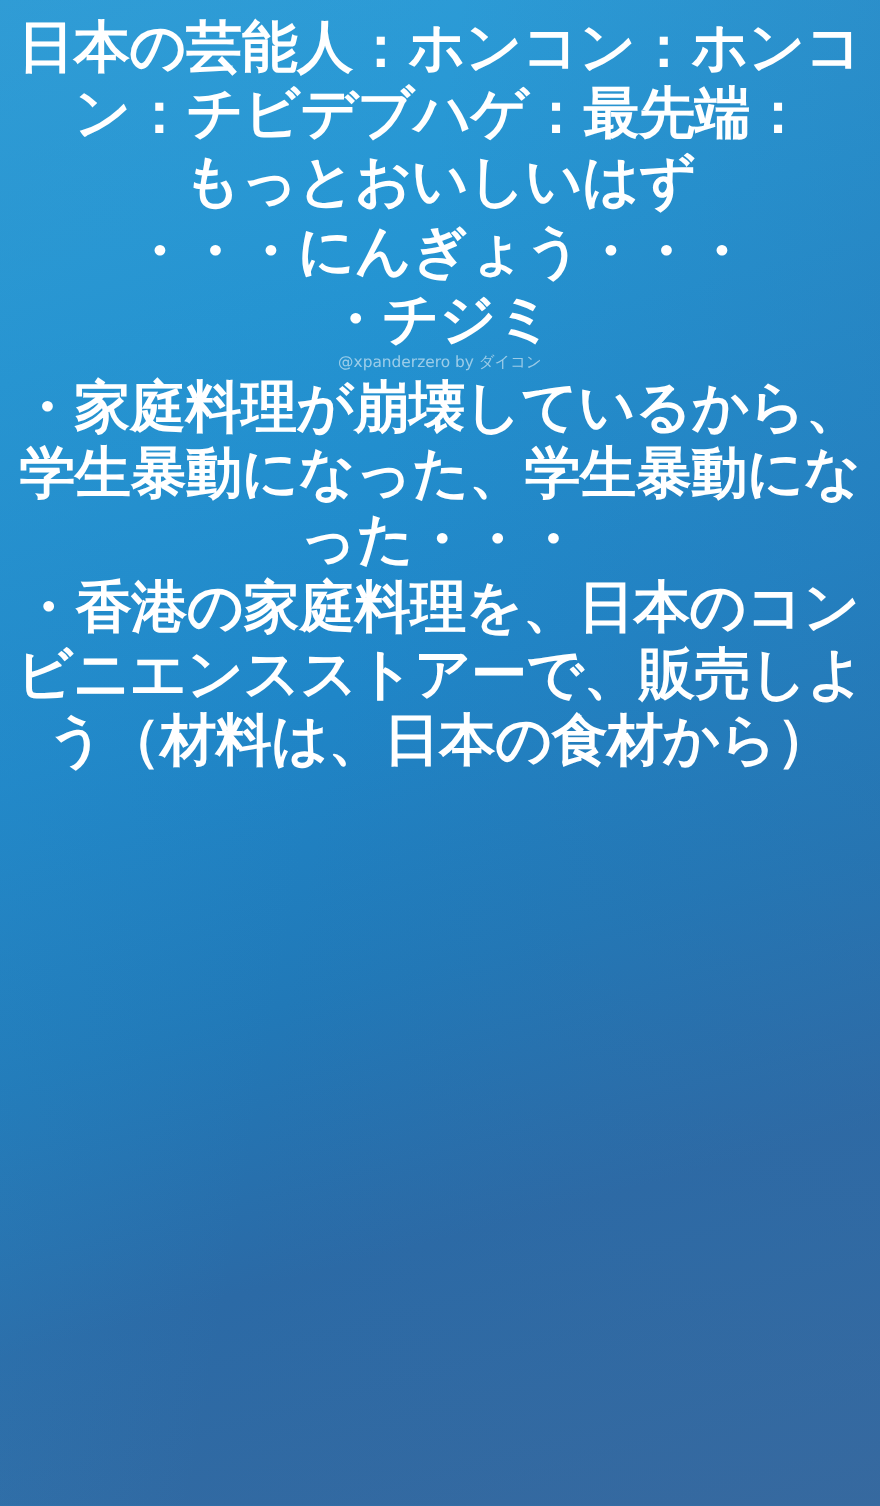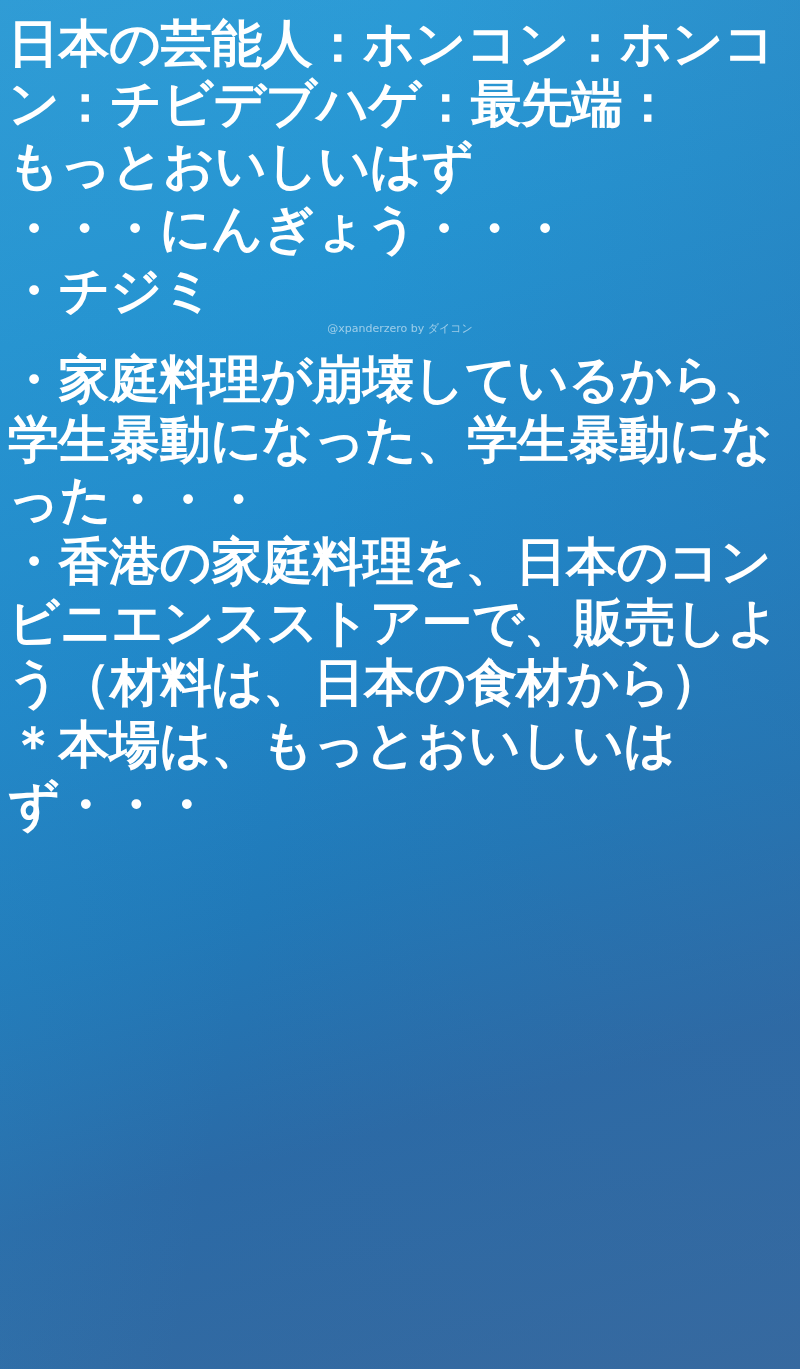--- a/index.html
+++ b/index.html
@@ -25,56 +25,56 @@
     content: "";
     position: absolute;
     left: 0; top: 0; right: 0; bottom: 0;
     background: linear-gradient(100deg, rgba(50,150,205,0.25) 0%, rgba(30,130,195,0.0) 40%, rgba(55,105,160,0.30) 100%);
     pointer-events: none;
   }
   .text-stack {
     position: relative;
     z-index: 2;
     padding: 14px 8px 0 8px;
+    text-align: center;
     color: #ffffff;
     font-weight: bold;
     font-size: 51px;
     line-height: 1.18;
     letter-spacing: -0.5px;
   }
   .blk {
     margin: 0 0 2px 0;
     white-space: pre-wrap;
     word-break: break-all;
   }
   .watermark {
     position: relative;
     z-index: 3;
     text-align: center;
     color: rgba(255,255,255,0.55);
-    font-size: 11px;
+    font-size: 14px;
     font-weight: normal;
     letter-spacing: 0px;
     line-height: 1;
-    margin: 2px 0 16px 0;
+    margin: 2px 0 4px 0;
   }
 </style>
 </head>
 <body>
 
 <div id="poster">
 
   <div class="text-stack">
     <p class="blk">日本の芸能人：ホンコン：ホンコン：チビデブハゲ：最先端：</p>
     <p class="blk">もっとおいしいはず</p>
     <p class="blk">・・・にんぎょう・・・</p>
     <p class="blk">・チジミ</p>
   </div>
 
   <div class="watermark">@xpanderzero by ダイコン</div>
 
   <div class="text-stack" style="padding-top:0;">
     <p class="blk">・家庭料理が崩壊しているから、学生暴動になった、学生暴動になった・・・</p>
     <p class="blk">・香港の家庭料理を、日本のコンビニエンスストアーで、販売しよう（材料は、日本の食材から）</p>
-    <p class="blk">＊本場は、もっとおいしいはず・・・</p>
   </div>
 
 </div>
 
 </body></html>

